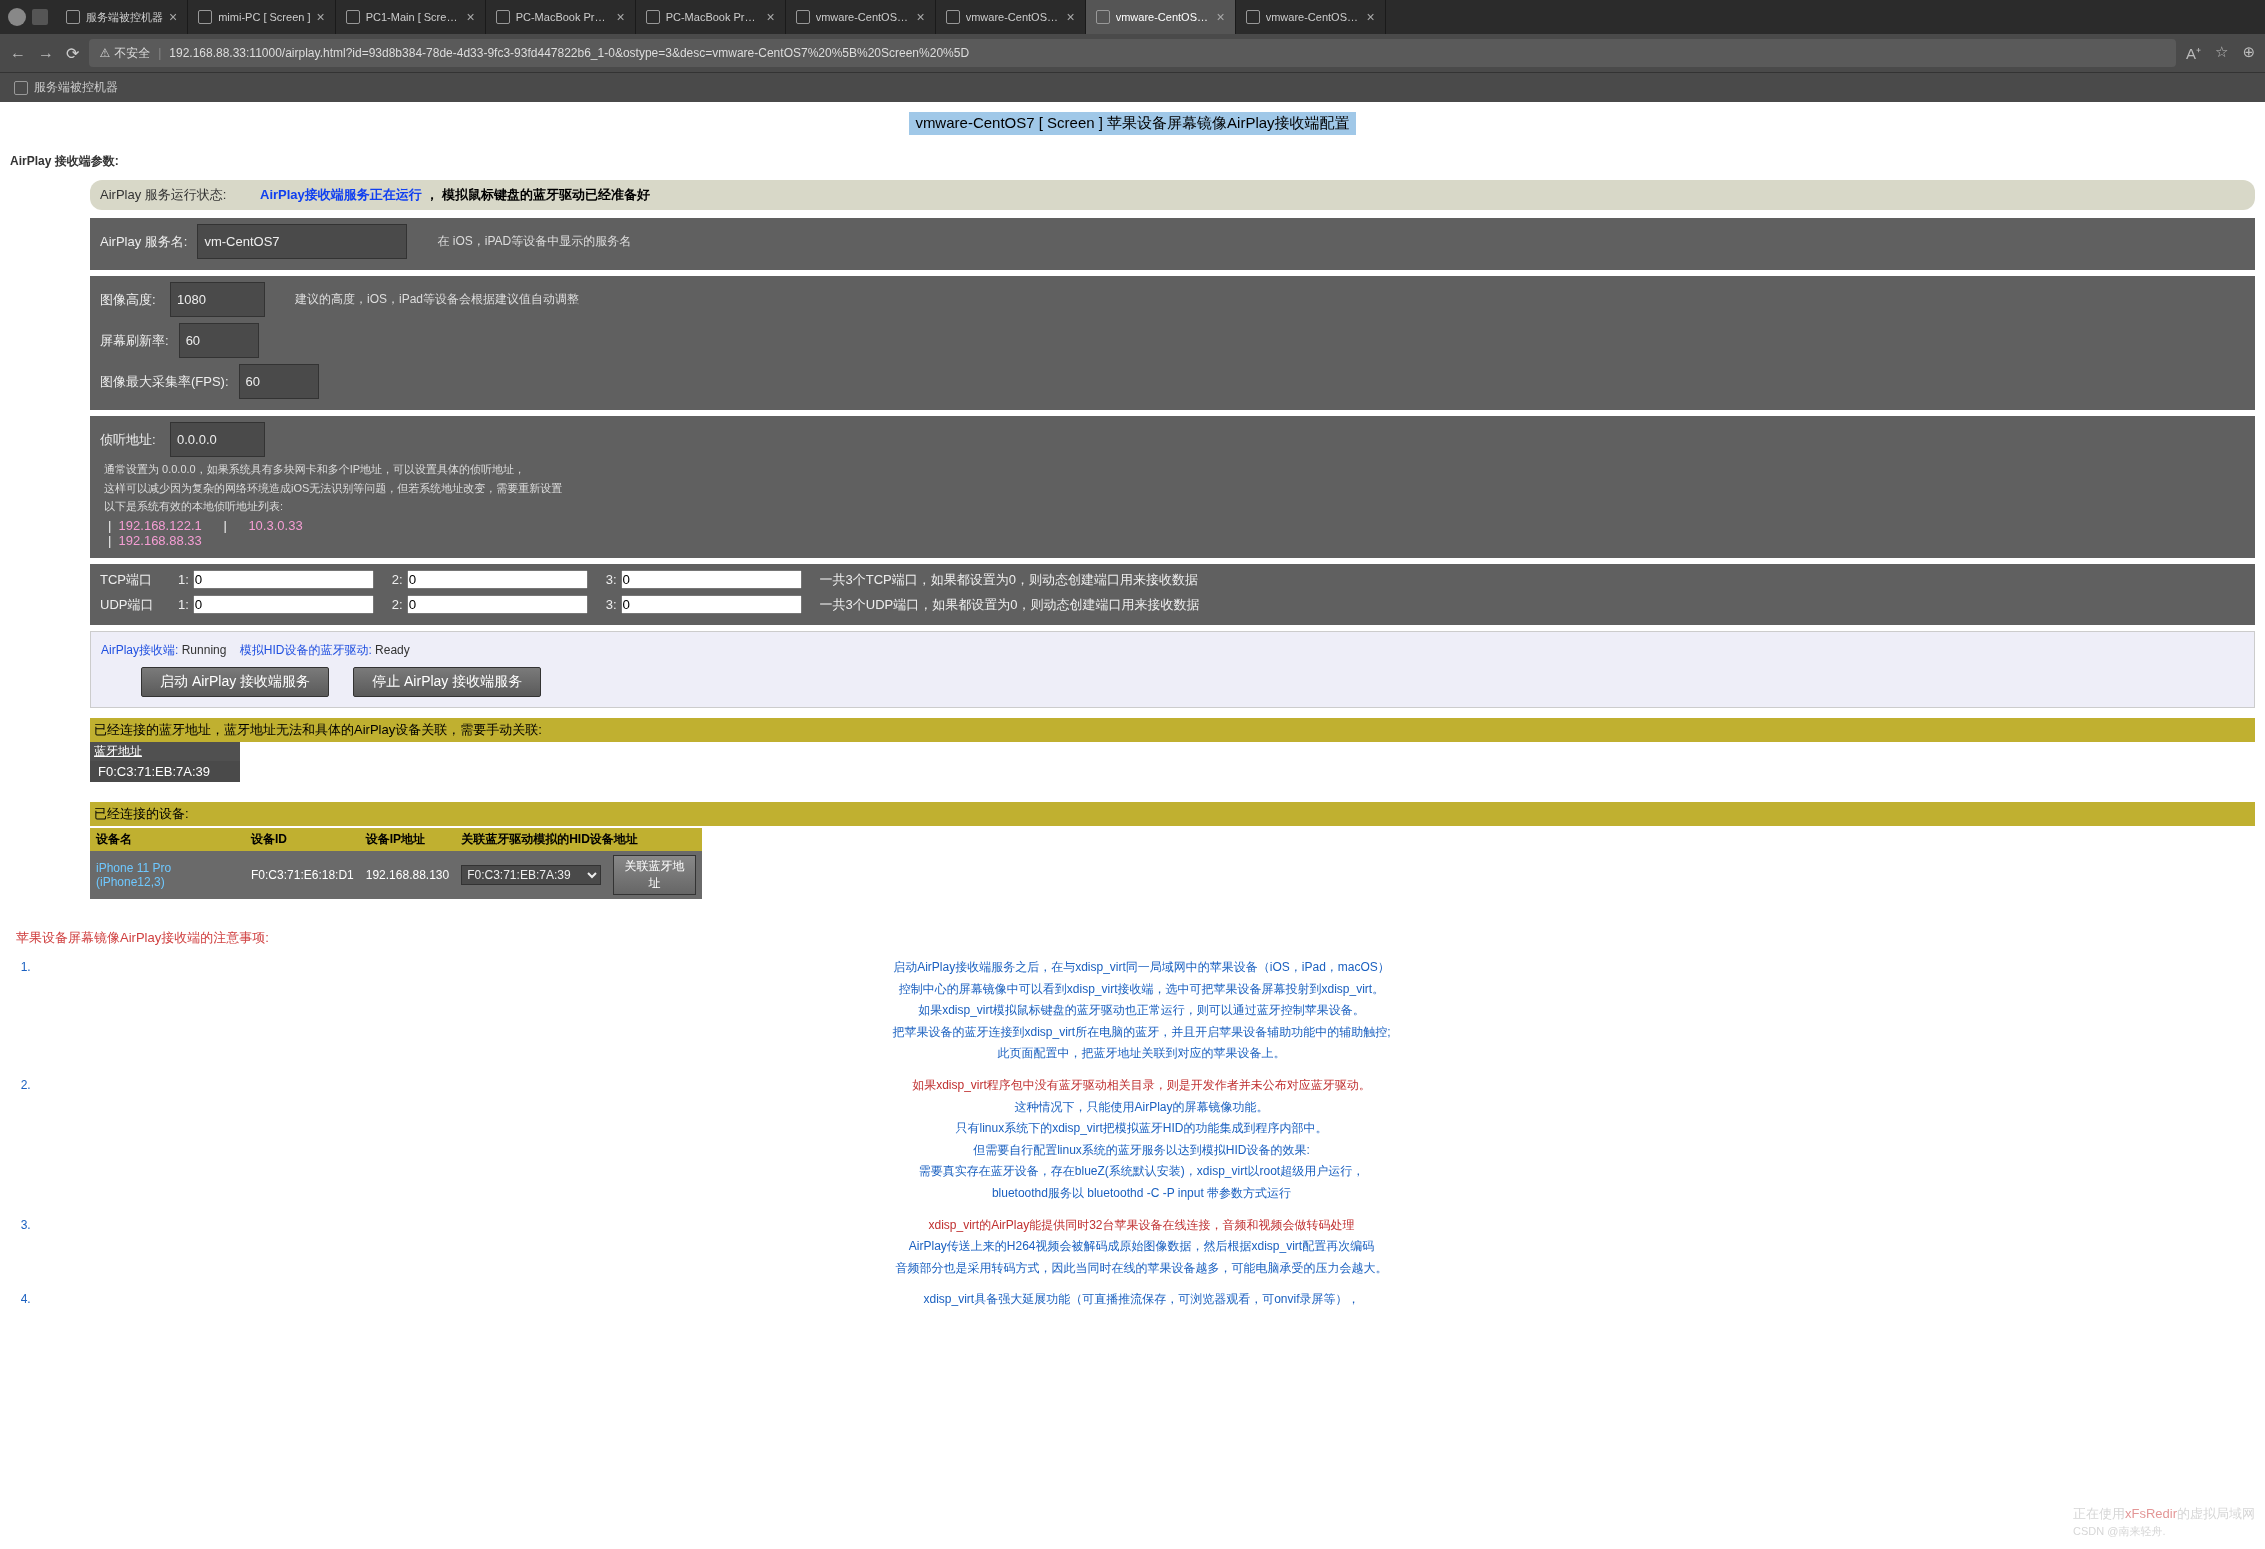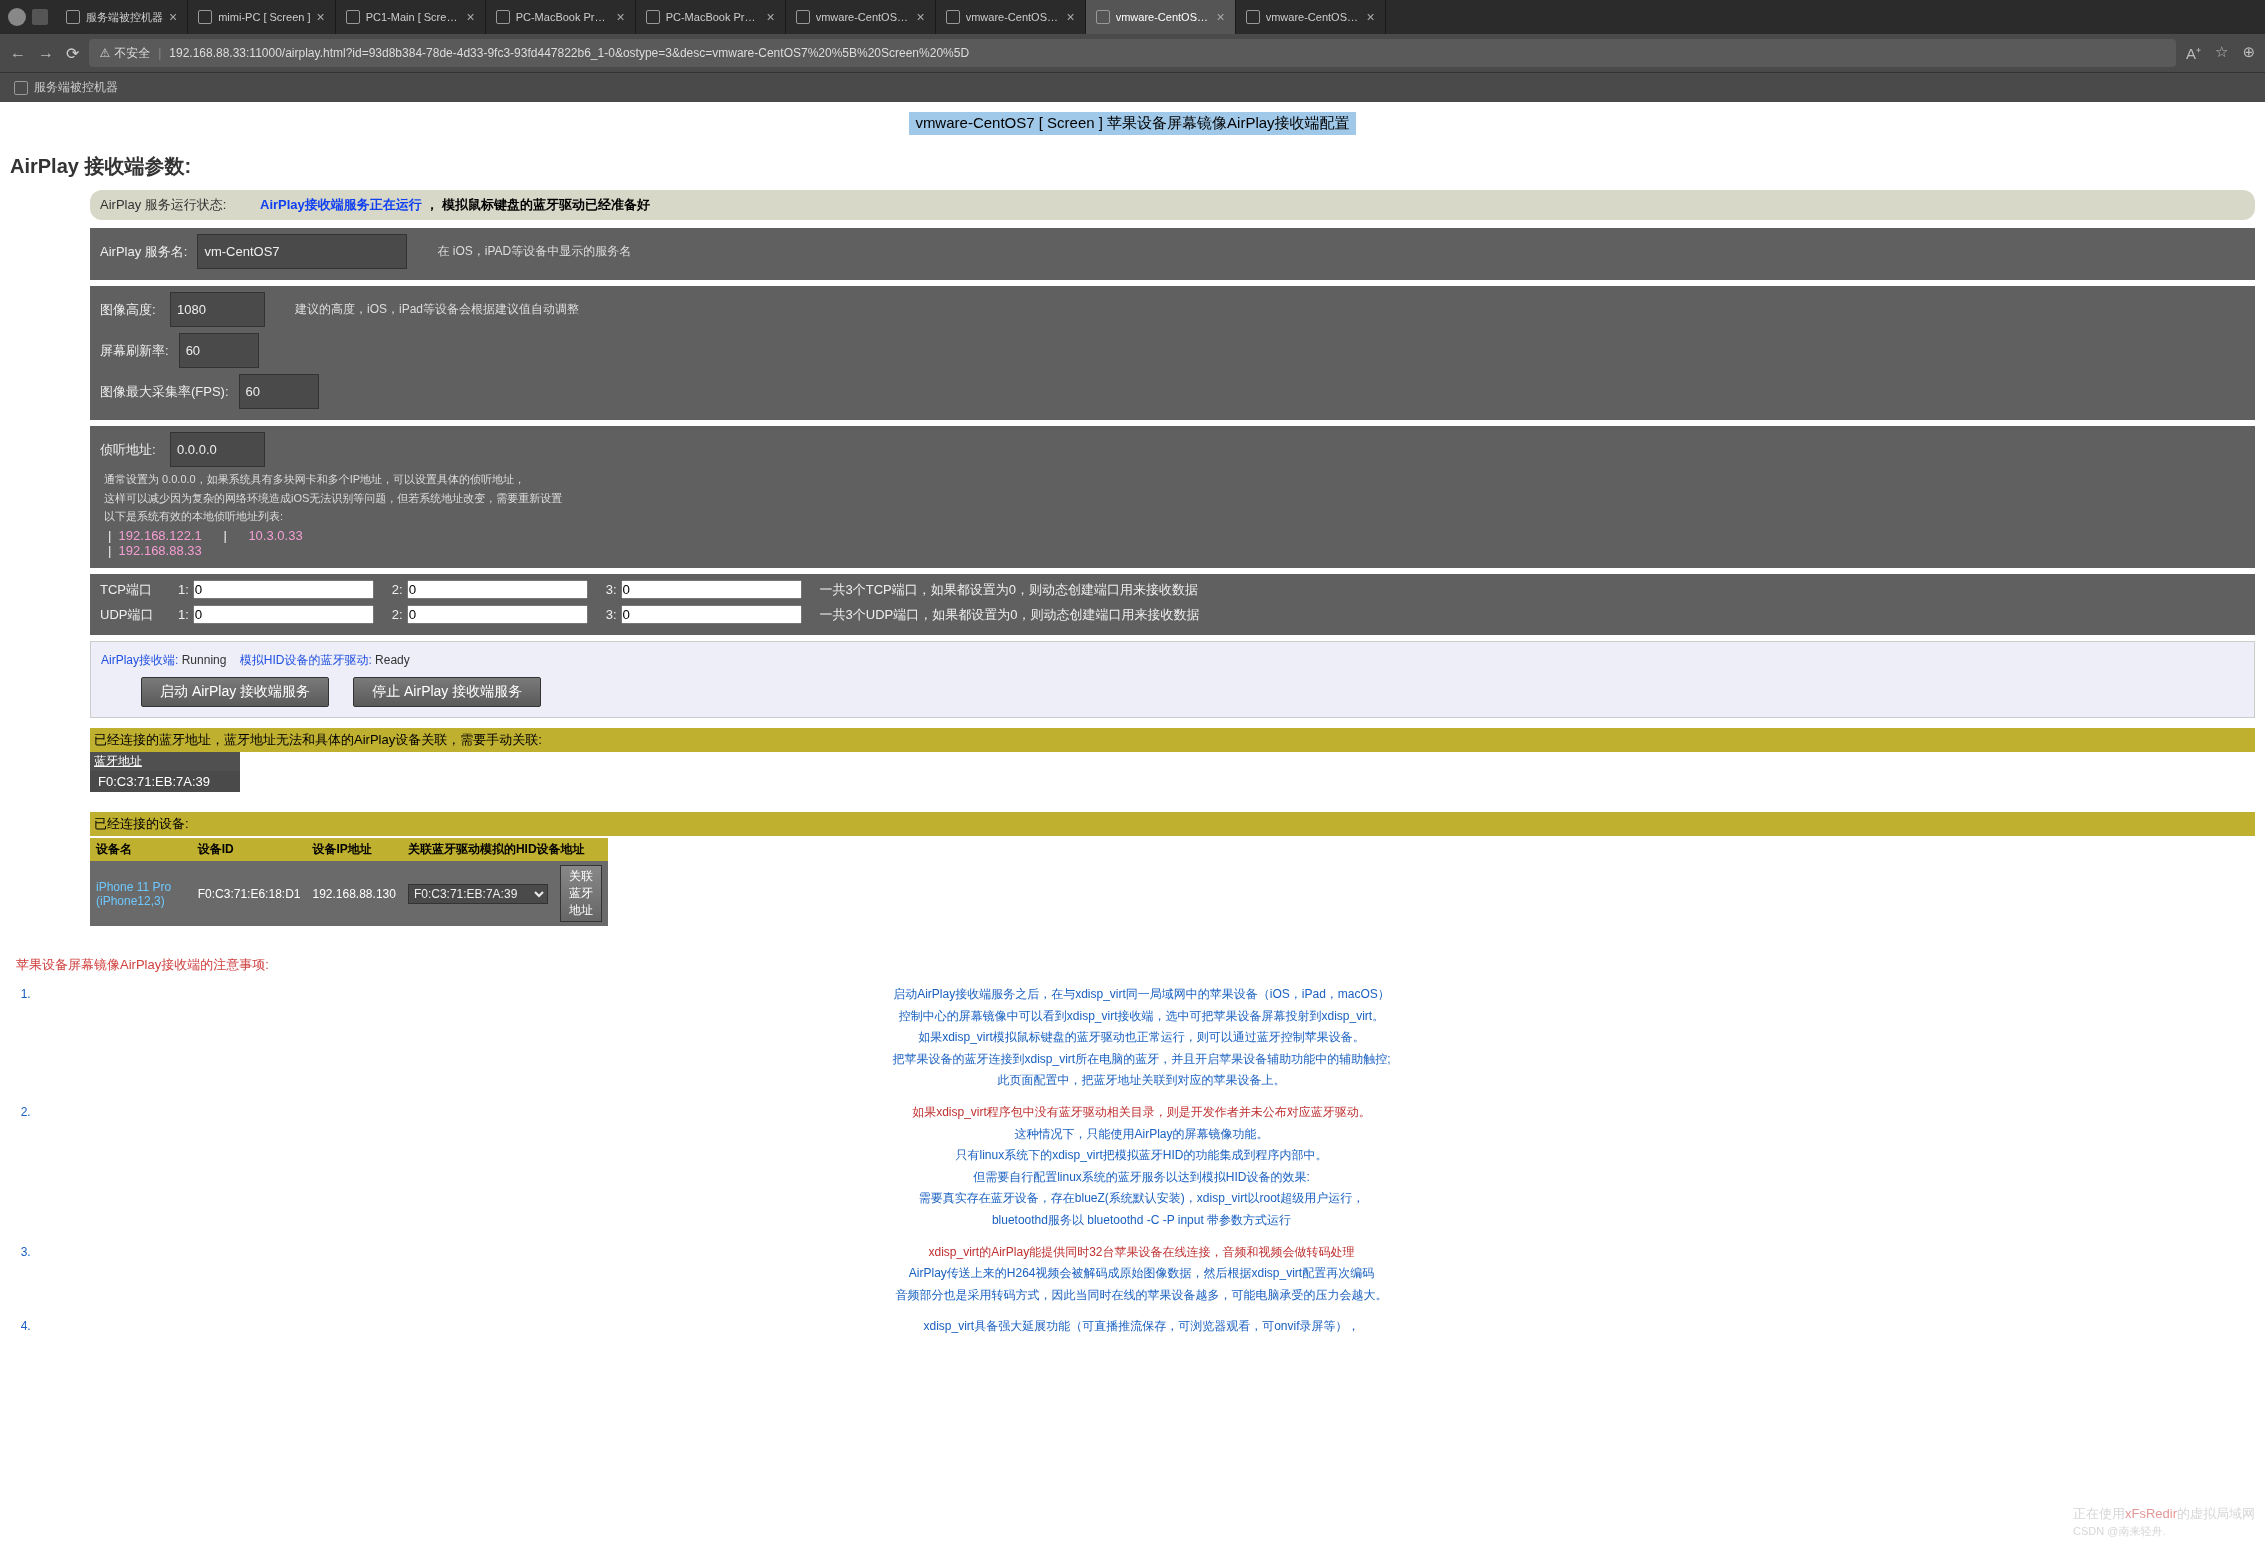--- a/index.html
+++ b/index.html
@@ -27,21 +27,21 @@
 .addr-right { display: flex; gap: 14px; color: #bbb; font-size: 15px; }
 
 .bookmark-bar { display: flex; align-items: center; height: 30px; background: #4a4a4a; padding: 0 14px; gap: 6px; color: #ccc; font-size: 12px; border-top: 1px solid #333; }
 .bm-icon { width: 14px; height: 14px; border: 1px solid #999; border-radius: 2px; }
 
 
 .page { padding: 6px 10px 40px 10px; }
 .page-title-bar { text-align: center; margin: 4px 0 18px 0; }
 .page-title { display: inline-block; background: #a0c8e8; color: #000; font-weight: normal; font-size: 15px; padding: 2px 6px; }
 
-h3.section { font-size: 20px; font-weight: bold; margin: 6px 0 10px 0; }
+h3.section { font-size: 12px; font-weight: bold; margin: 6px 0 10px 0; }
 
 .block { margin-left: 80px; margin-right: 0; }
 
 .status-row { background: #d8d8c8; padding: 6px 10px; font-size: 13px; margin-bottom: 8px; border-radius: 12px; }
 .status-row .lbl { color: #333; margin-right: 30px; }
 .status-row .blue { color: #1040f0; font-weight: bold; }
 .status-row .black { color: #000; font-weight: bold; }
 
 .grey-panel { background: #606060; color: #eee; padding: 3px 10px 8px 10px; margin-bottom: 6px; }
 .row { display: flex; align-items: center; padding: 3px 0; gap: 10px; }
@@ -63,21 +63,21 @@
 .ctrl-status { font-size: 12px; margin-bottom: 8px; }
 .ctrl-status .cblue { color: #2050e0; }
 .ctrl-buttons { display: flex; gap: 24px; padding-left: 40px; }
 .ctrl-buttons button { background: linear-gradient(#7a7a7a,#5a5a5a); color: #fff; border: 1px solid #333; padding: 5px 18px; font-size: 14px; cursor: pointer; border-radius: 2px; }
 
 .yellow-head { background: #c0b030; color: #000; font-size: 13px; padding: 3px 4px; font-weight: normal; }
 .bt-addr-row { background: #555; color: #fff; display: inline-flex; flex-direction: column; }
 .bt-addr-lbl { text-decoration: underline; font-size: 12px; padding: 1px 4px; background: #505050; }
 .bt-addr-val { padding: 3px 8px; font-size: 13px; background: #4a4a4a; min-width: 150px; }
 
-.dev-table { width: 518px; border-collapse: collapse; margin-top: 2px; }
+.dev-table { width: 612px; border-collapse: collapse; margin-top: 2px; }
 .dev-table th { background: #c0b030; color: #000; text-align: left; font-weight: bold; font-size: 12px; padding: 3px 6px; }
 .dev-table td { background: #6a6a6a; color: #fff; padding: 4px 6px; font-size: 12px; }
 .dev-table td.name { color: #6ec8ff; }
 .dev-table select { background: #4a4a4a; color: #eee; border: 1px solid #333; font-size: 12px; padding: 1px; width: 140px; }
 .dev-table button { background: linear-gradient(#888,#666); color: #fff; border: 1px solid #333; font-size: 12px; padding: 2px 6px; cursor: pointer; }
 
 .notes { margin-top: 30px; padding: 0 6px; }
 .notes-title { color: #d04040; font-size: 13px; margin-bottom: 10px; }
 .notes ol { list-style: decimal; padding-left: 18px; text-align: center; }
 .notes li { color: #1a60c0; font-size: 12px; line-height: 1.8; margin-bottom: 10px; }

